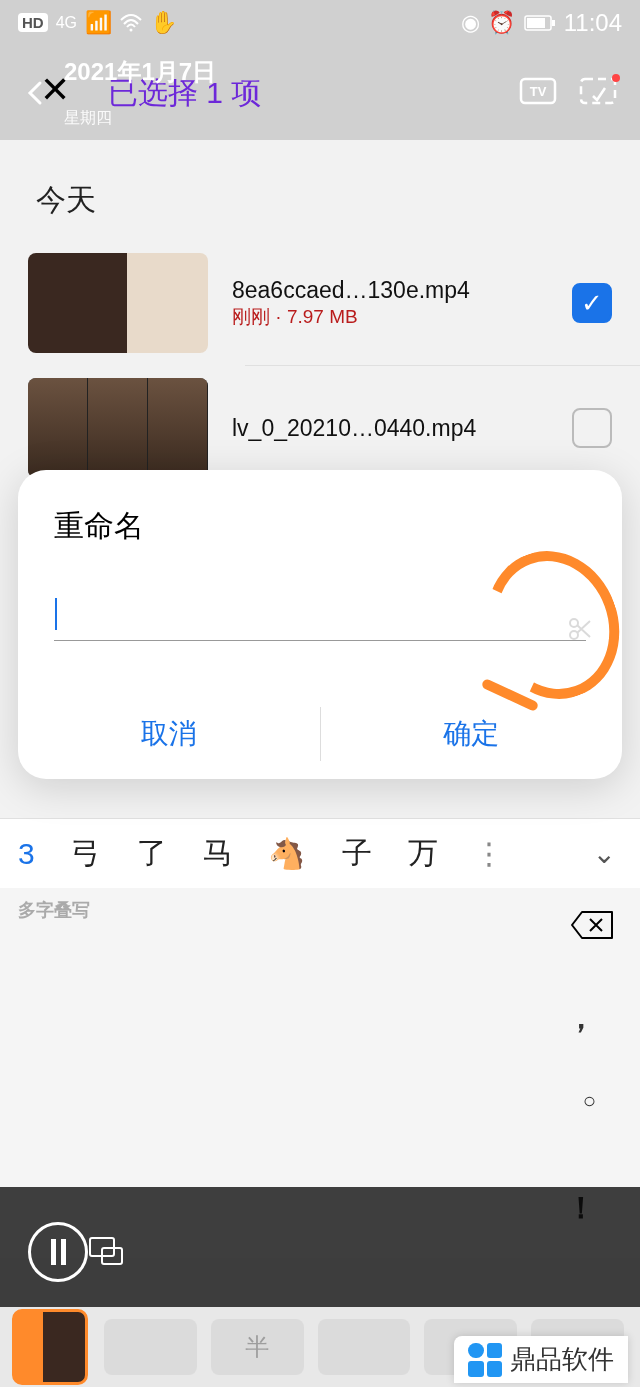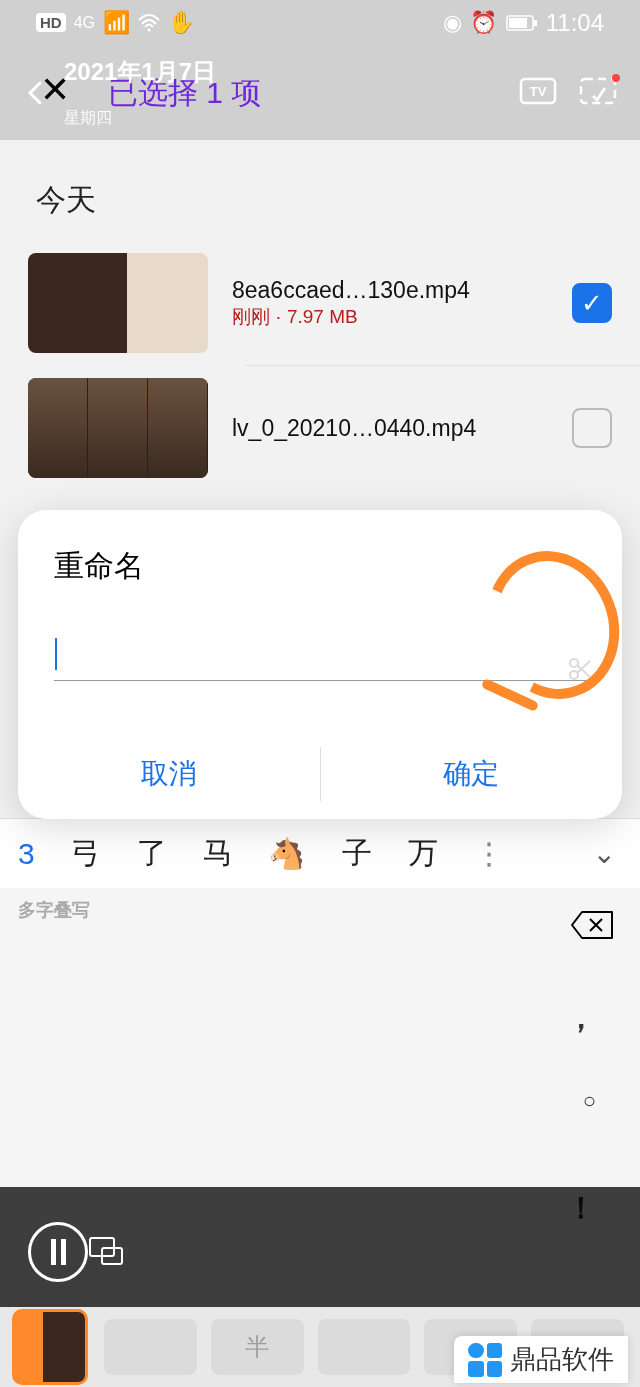--- a/index.html
+++ b/index.html
@@ -1,19 +1,19 @@
 <!DOCTYPE html>
 <html><head>
 <meta charset="utf-8">
 <style>
   * { box-sizing: border-box; margin: 0; padding: 0; font-family: -apple-system, "PingFang SC", "Helvetica Neue", Arial, sans-serif; }
   body { width: 640px; height: 1387px; background: #d0d0d0; position: relative; overflow: hidden; }
   
   
-  .status-bar { position: absolute; top: 0; left: 0; right: 0; height: 45px; display: flex; justify-content: space-between; align-items: center; padding: 0 36px; color: #fff; font-size: 22px; z-index: 10; }
+  .status-bar { position: absolute; top: 0; left: 0; right: 0; height: 45px; display: flex; justify-content: space-between; align-items: center; padding: 0 18px; color: #fff; font-size: 22px; z-index: 10; }
   .status-left, .status-right { display: flex; align-items: center; gap: 8px; }
   .hd-badge { background: #fff; color: #555; padding: 1px 4px; border-radius: 4px; font-size: 15px; font-weight: bold; }
   
   
   .header { position: absolute; top: 45px; left: 0; right: 0; height: 95px; display: flex; align-items: center; padding: 0 22px; z-index: 10; color: #fff; }
   .header-back { margin-right: 14px; }
   .header-text { flex: 1; }
   .header-date { font-size: 24px; font-weight: 600; }
   .header-day { font-size: 16px; opacity: 0.9; margin-top: 20px; }
   .header-x { position: absolute; left: 40px; top: 24px; font-size: 36px; color: #000; z-index:-1;}
@@ -31,21 +31,21 @@
   .thumb-2 { background: #555; display:flex; }
   .thumb-2 div { flex:1; background: linear-gradient(#6b5240,#3a2a1f); border-right:1px solid #222;}
   .file-info { flex: 1; padding-left: 24px; }
   .file-name { font-size: 23px; color: #111; }
   .file-meta { font-size: 19px; color: #b91c1c; margin-top: 0; }
   .checkbox { width: 40px; height: 40px; border-radius: 8px; border: 2px solid #bbb; }
   .checkbox.checked { background: #1a73e8; border-color: #1a73e8; color: #fff; display: flex; align-items: center; justify-content: center; font-size: 26px; }
   .divider { height: 1px; background: #e0e0e0; margin-left: 245px; }
   
   
-  .dialog { position: absolute; top: 470px; left: 18px; right: 18px; background: #fff; border-radius: 28px; padding: 36px 0 0; box-shadow: 0 8px 40px rgba(0,0,0,0.15); z-index: 20; margin-top: 40px; }
+  .dialog { position: absolute; top: 470px; left: 18px; right: 18px; background: #fff; border-radius: 28px; padding: 36px 0 0; box-shadow: 0 8px 40px rgba(0,0,0,0.15); z-index: 20; }
   .dialog-title { font-size: 30px; color: #000; padding: 0 36px 40px; font-weight: 500; }
   .dialog-input-wrap { padding: 0 36px; position: relative; }
   .dialog-input { width: 100%; border: none; border-bottom: 1px solid #999; padding: 10px 0; font-size: 27px; color: #000; outline: none; }
   .dialog-input::after { content:""; }
   .cursor { display:inline-block; width:2px; height:32px; background:#1a73e8; vertical-align:middle; margin-left:1px;}
   .dialog-scissors { position: absolute; right: 28px; top: 28px; opacity: 0.3; }
   .dialog-buttons { display: flex; margin-top: 48px; }
   .dialog-btn { flex: 1; text-align: center; padding: 26px 0; font-size: 28px; color: #1a73e8; cursor: pointer; }
   .dialog-sep { width: 1px; background: #ddd; margin: 18px 0; }
   

